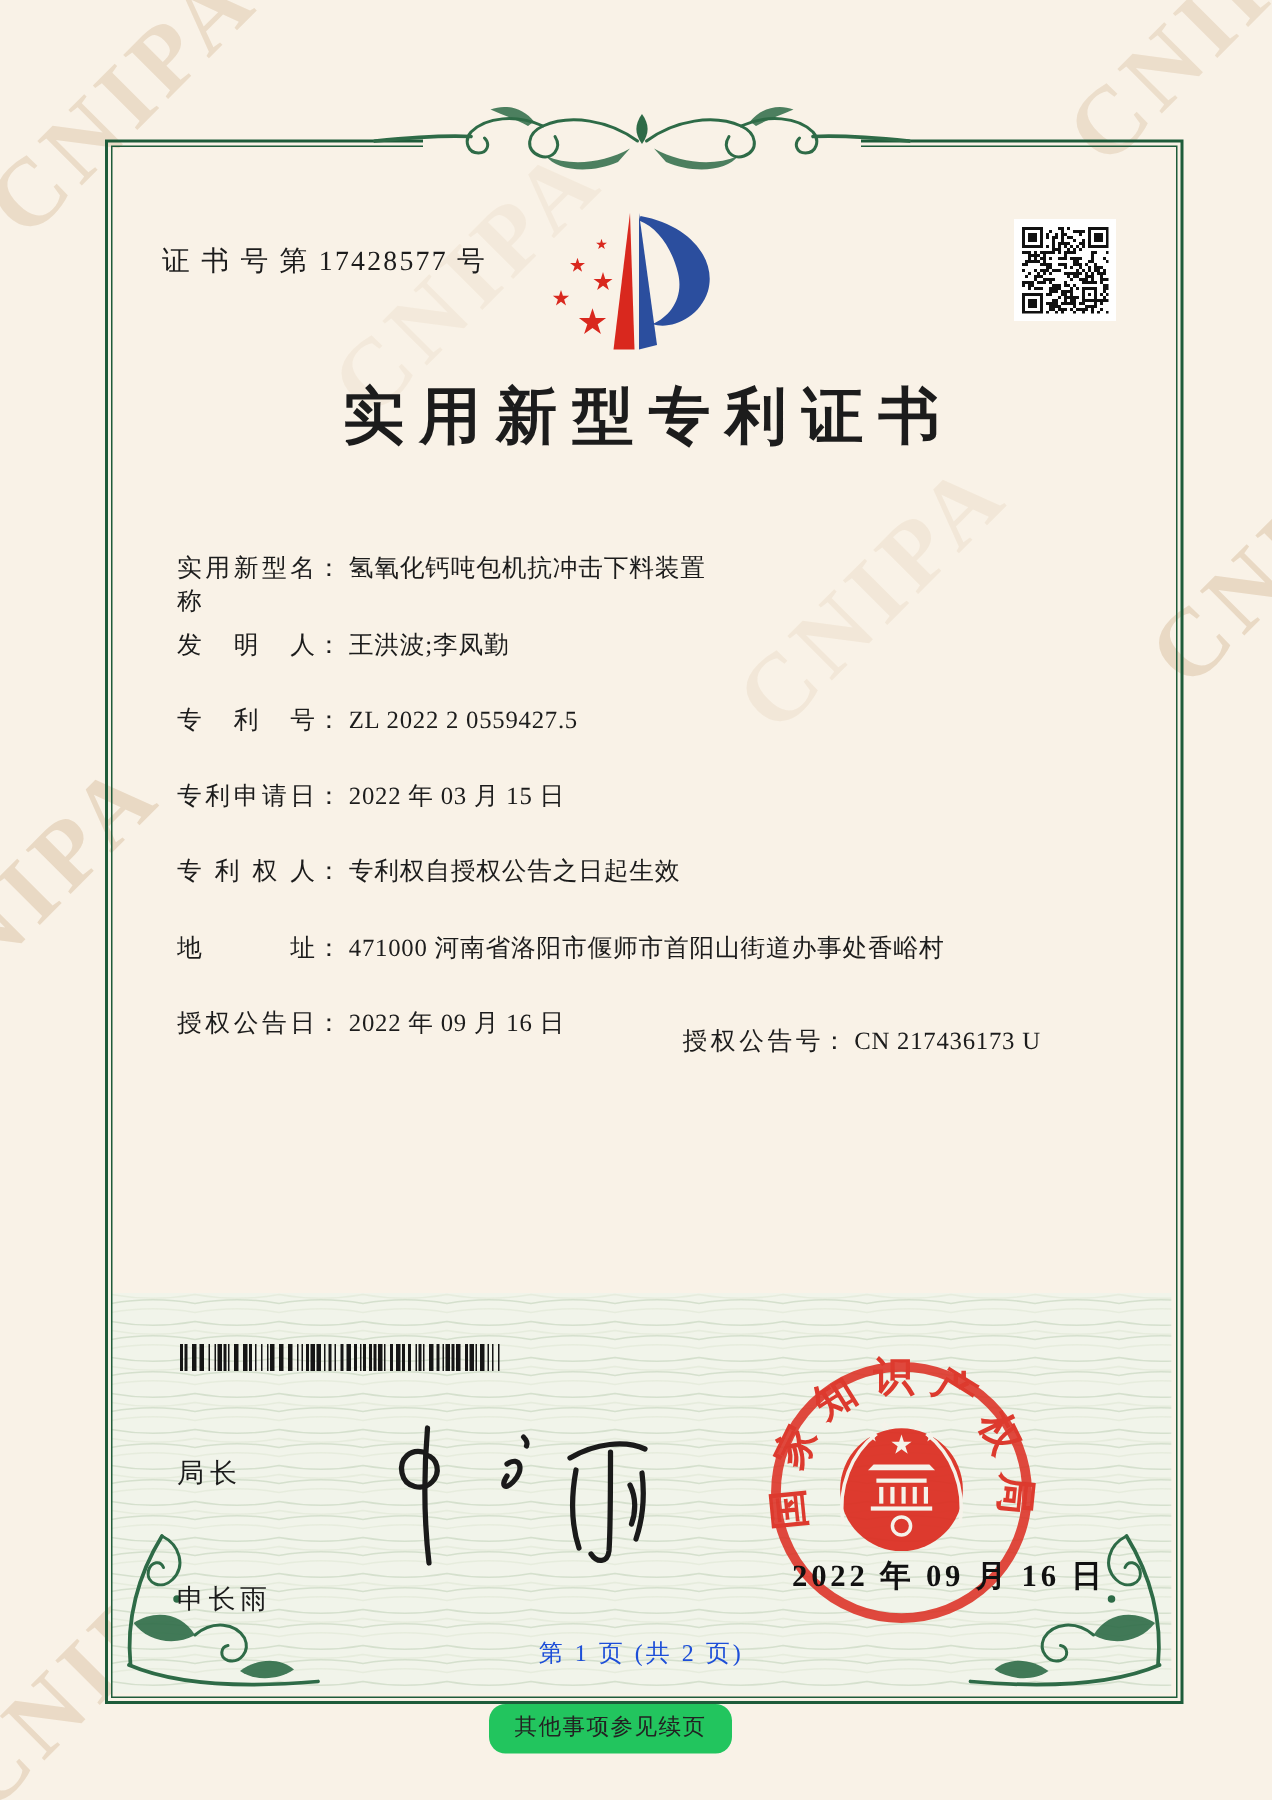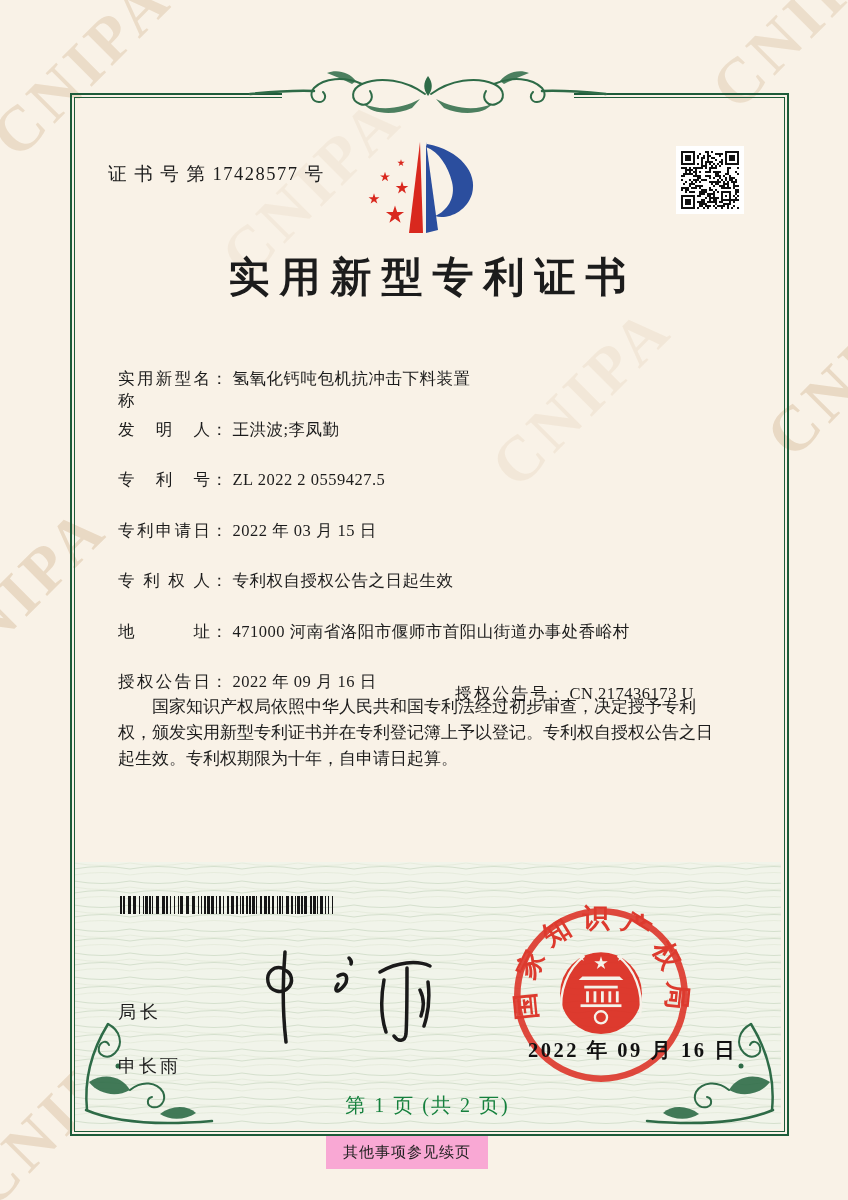--- a/index.html
+++ b/index.html
@@ -43,29 +43,29 @@
   .pair2{position:absolute;left:337px;top:12px;}
 
   .body-text{position:absolute;left:118px;top:694px;width:608px;font-size:17px;
              line-height:26px;}
   .body-text p{margin:0 0 7px 0;text-indent:34px;}
 
   .barcode{position:absolute;left:120px;top:896px;}
   .seal{position:absolute;left:508px;top:902px;opacity:.94;}
   .seal-date{position:absolute;left:528px;top:1036px;font-size:20.5px;letter-spacing:2.5px;
              color:#111;font-weight:bold;}
-  .sig-title{position:absolute;left:118px;top:970px;font-size:18px;letter-spacing:4px;margin-top:30px;}
+  .sig-title{position:absolute;left:118px;top:970px;font-size:18px;letter-spacing:4px;}
   .sig-name{position:absolute;left:118px;top:1006px;font-size:18px;letter-spacing:3px;margin-top:48px;}
   .signature{position:absolute;left:252px;top:946px;}
 
   .page-info{position:absolute;left:70px;top:1092px;width:715px;text-align:center;
-             font-size:20px;letter-spacing:2px;color:#15803d;}
+             font-size:16px;letter-spacing:2px;color:#1d4ed8;}
   .note-box{position:absolute;left:326px;top:1136px;width:162px;height:33px;
-            background:#f9a8d4;text-align:center;line-height:33px;font-size:15px;
-            letter-spacing:1px;color:#222;}
+            background:#22c55e;text-align:center;line-height:33px;font-size:15px;
+            letter-spacing:1px;color:#222;border-radius:11px;}
 
   .ornament-top{position:absolute;left:248px;top:66px;}
   .corner{position:absolute;top:1022px;}
   .corner.left{left:74px;}
   .corner.right{left:645px;transform:scaleX(-1);}
 
   svg{display:block;}
   .defs-hidden{position:absolute;width:0;height:0;overflow:hidden;}
 </style>
 </head>
@@ -507,21 +507,20 @@
   <span class="f-label">地址</span><span class="f-colon">：</span><span class="f-value">471000 河南省洛阳市偃师市首阳山街道办事处香峪村</span>
 </div>
 <div class="field-row" style="top:659px">
   <span class="f-label">授权公告日</span><span class="f-colon">：</span><span class="f-value">2022 年 09 月 16 日</span>
   <span class="pair2">
     <span class="f-label">授权公告号</span><span class="f-colon">：</span><span class="f-value">CN 217436173 U</span>
   </span>
 </div>
 
 <div class="body-text">
-  <p>国家知识产权局依照中华人民共和国专利法经过初步审查，决定授予专利权，颁发实用新型专利证书并在专利登记簿上予以登记。专利权自授权公告之日起生效。专利权期限为十年，自申请日起算。</p>
 </div>
 
 <svg class="barcode" id="barcode" width="218" height="18" viewBox="0 0 218 18" preserveAspectRatio="none">
     <rect x="0" y="0" width="2" height="18" fill="#151515"></rect>
     <rect x="3" y="0" width="2" height="18" fill="#151515"></rect>
     <rect x="8" y="0" width="3" height="18" fill="#151515"></rect>
     <rect x="13" y="0" width="3" height="18" fill="#151515"></rect>
     <rect x="19" y="0" width="1" height="18" fill="#151515"></rect>
     <rect x="23" y="0" width="1" height="18" fill="#151515"></rect>
     <rect x="25" y="0" width="3" height="18" fill="#151515"></rect>

